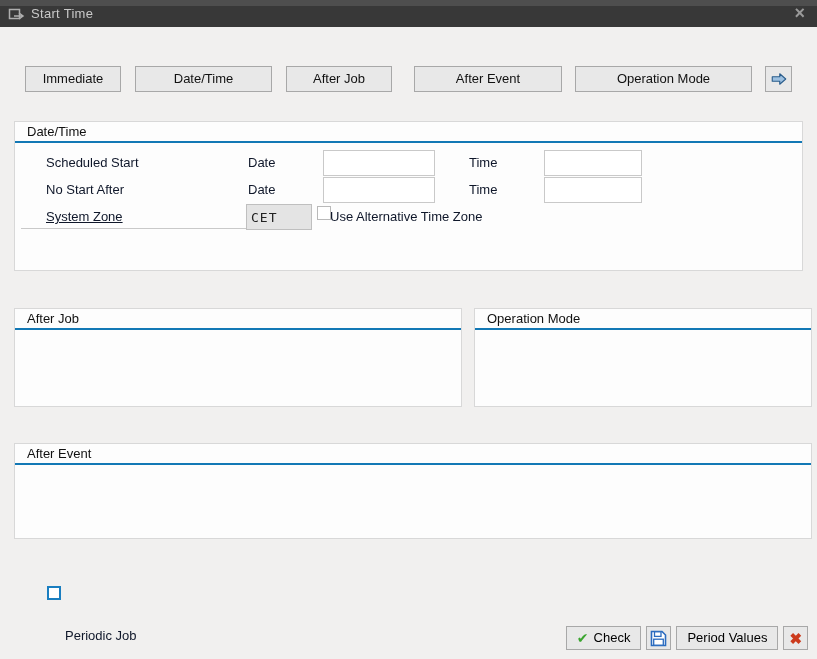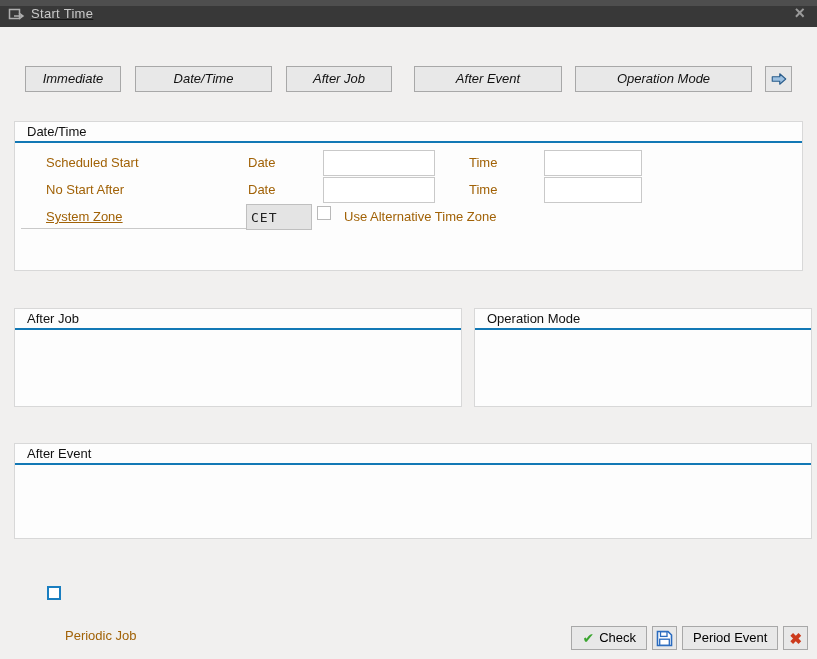--- a/index.html
+++ b/index.html
@@ -5,48 +5,48 @@
   * { margin: 0; padding: 0; box-sizing: border-box; }
   html, body { width: 817px; height: 659px; }
   body { font-family: "Liberation Sans", sans-serif; font-size: 13px; color: #151515; }
 
   .dialog { position: relative; width: 817px; height: 659px; background: #f1f0ef; overflow: hidden; }
 
   
   .titlebar {
     position: absolute; top: 0; left: 0; width: 817px; height: 27px;
     background: linear-gradient(to bottom, #4e4e4e 0, #4e4e4e 6px, #383838 6px);
-    display: flex; align-items: center; text-decoration: underline;
+    display: flex; align-items: center;
   }
   .title-icon { margin: 2px 6px 0 8px; display: inline-flex; }
   .title-text { color: #c9c9c9; font-size: 13px; letter-spacing: 0.3px; }
   .close-x {
     position: absolute; right: 12px; top: 3px; color: #9a9a9a; font-size: 18px;
     font-weight: bold; cursor: pointer; line-height: 20px;
   }
 
   
   .btn {
     position: absolute; height: 26px; background: #e8e8e8;
     border: 1px solid #a8a8a8; font-family: "Liberation Sans", sans-serif;
-    font-size: 13px; color: #111; text-align: center; line-height: 24px; cursor: pointer; font-style: italic;
+    font-size: 13px; color: #111; text-align: center; line-height: 24px; cursor: pointer;
   }
   .btn.icon-btn { display: flex; align-items: center; justify-content: center; }
 
   
   .groupbox {
     position: absolute; background: #fdfdfd; border: 1px solid #d8d8d8;
   }
   .groupbox-header {
     height: 21px; line-height: 20px; padding-left: 12px; color: #111;
     border-bottom: 2px solid #1278b5; font-size: 13px;
   }
 
   
-  .field-label { position: absolute; font-size: 13px; color: #a16207; line-height: 15px; }
+  .field-label { position: absolute; font-size: 13px; color: #0f172a; line-height: 15px; }
   .txt-input {
     position: absolute; height: 22px; background: #ffffff; border: 1px solid #c9c9c9;
     font-family: "Liberation Sans", sans-serif; font-size: 13px; padding: 12px 4px; outline: none;
   }
   .ro-input {
     background: #e4e4e4; border: 1px solid #bfbfbf;
     font-family: "DejaVu Sans Mono", monospace; font-size: 13px; letter-spacing: 1px; color: #222;
   }
   .label-underline { position: absolute; height: 1px; background: #c9c9c9; }
 
@@ -107,21 +107,21 @@
 
     <span class="field-label" style="left:31px; top:60px;">No Start After</span>
     <span class="field-label" style="left:233px; top:60px;">Date</span>
     <input class="txt-input" style="left: 308px; top: 55px; width: 112px;" type="text" value="">
     <span class="field-label" style="left:454px; top:60px;">Time</span>
     <input class="txt-input" style="left: 529px; top: 55px; width: 98px;" type="text" value="">
 
     <span class="field-label" style="left:31px; top:87px;text-decoration:underline;">System Zone</span>
     <input class="txt-input ro-input" style="left: 231px; top: 82px; width: 66px;" type="text" readonly="" value="CET">
     <span class="checkbox gray" style="left:302px; top:84px;"></span>
-    <span class="field-label" style="left:329px; top:87px;">Use Alternative Time Zone</span>
+    <span class="field-label" style="left:315px; top:87px;">Use Alternative Time Zone</span>
 
     <div class="label-underline" style="left:6px; top:106px; width:225px;"></div>
   </div>
 
   <div class="groupbox" style="left:14px; top:308px; width:448px; height:99px;">
     <div class="groupbox-header">After Job</div>
   </div>
 
   <div class="groupbox" style="left:474px; top:308px; width:338px; height:99px;">
     <div class="groupbox-header">Operation Mode</div>
@@ -142,20 +142,20 @@
     <button class="fbtn" style="padding:0 3px;">
       <span style="display:inline-flex;">
         <svg width="17" height="17" viewBox="0 0 17 17">
           <path d="M1.5 1.5 H12 L15.5 5 V15.5 H1.5 Z" fill="#ffffff" stroke="#2a6bbf" stroke-width="1.6"></path>
           <rect x="4.5" y="1.8" width="6.5" height="4.6" fill="#ffffff" stroke="#2a6bbf" stroke-width="1.3"></rect>
           <rect x="3.7" y="9.2" width="9.6" height="6" fill="#ffffff" stroke="#2a6bbf" stroke-width="1.3"></rect>
         </svg>
       </span>
     </button>
     <button class="fbtn">
-      <span>Period Event</span>
+      <span>Period Values</span>
     </button>
     <button class="fbtn" style="padding:0 5px;">
       <span class="glyph-cancel">✖</span>
     </button>
   </div>
 
 </div>
 
 </body></html>

